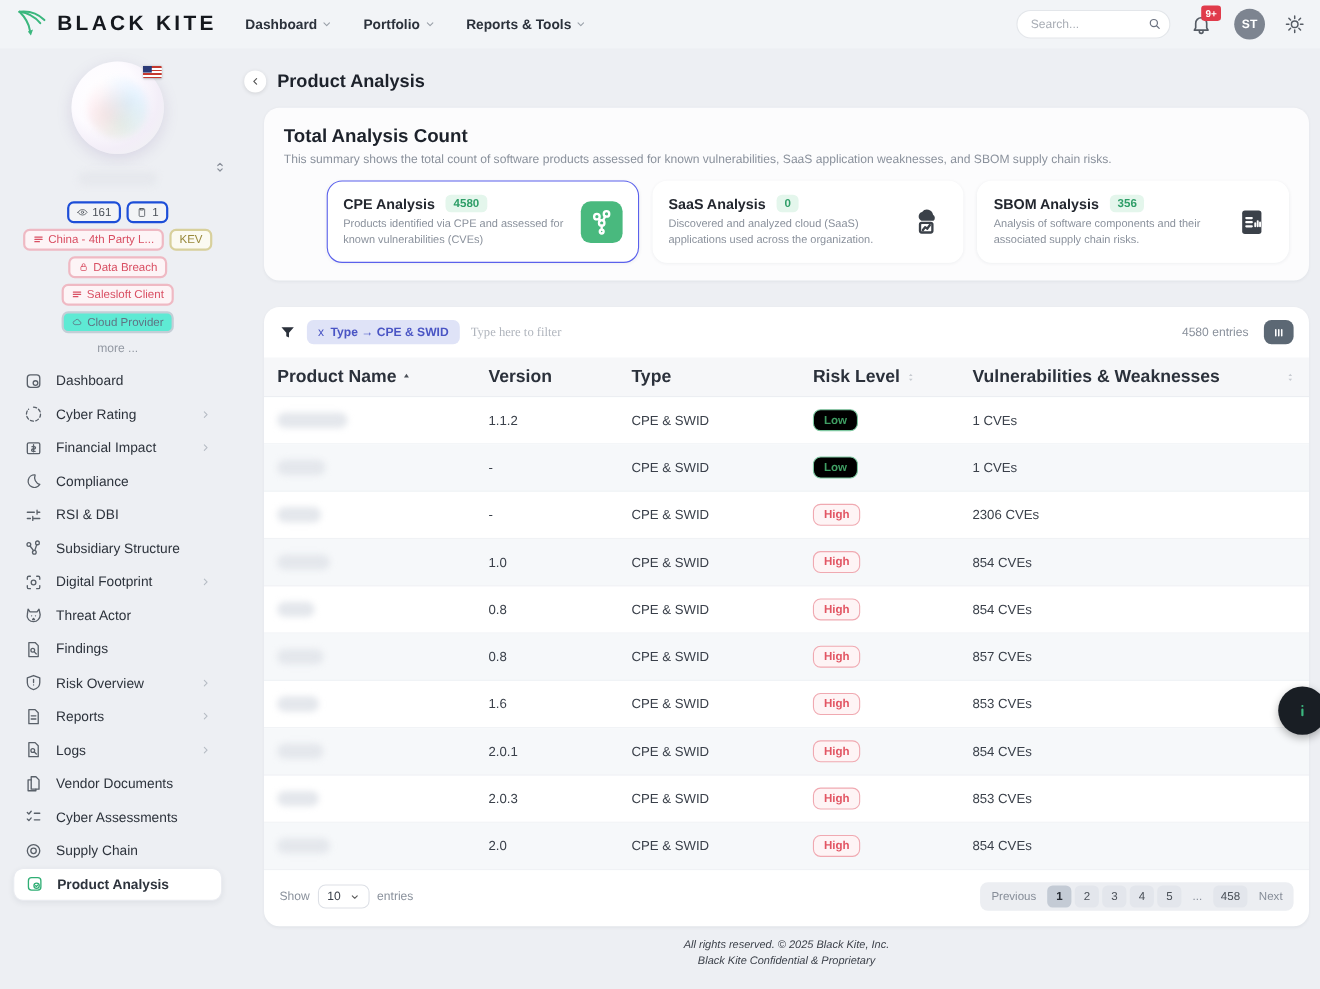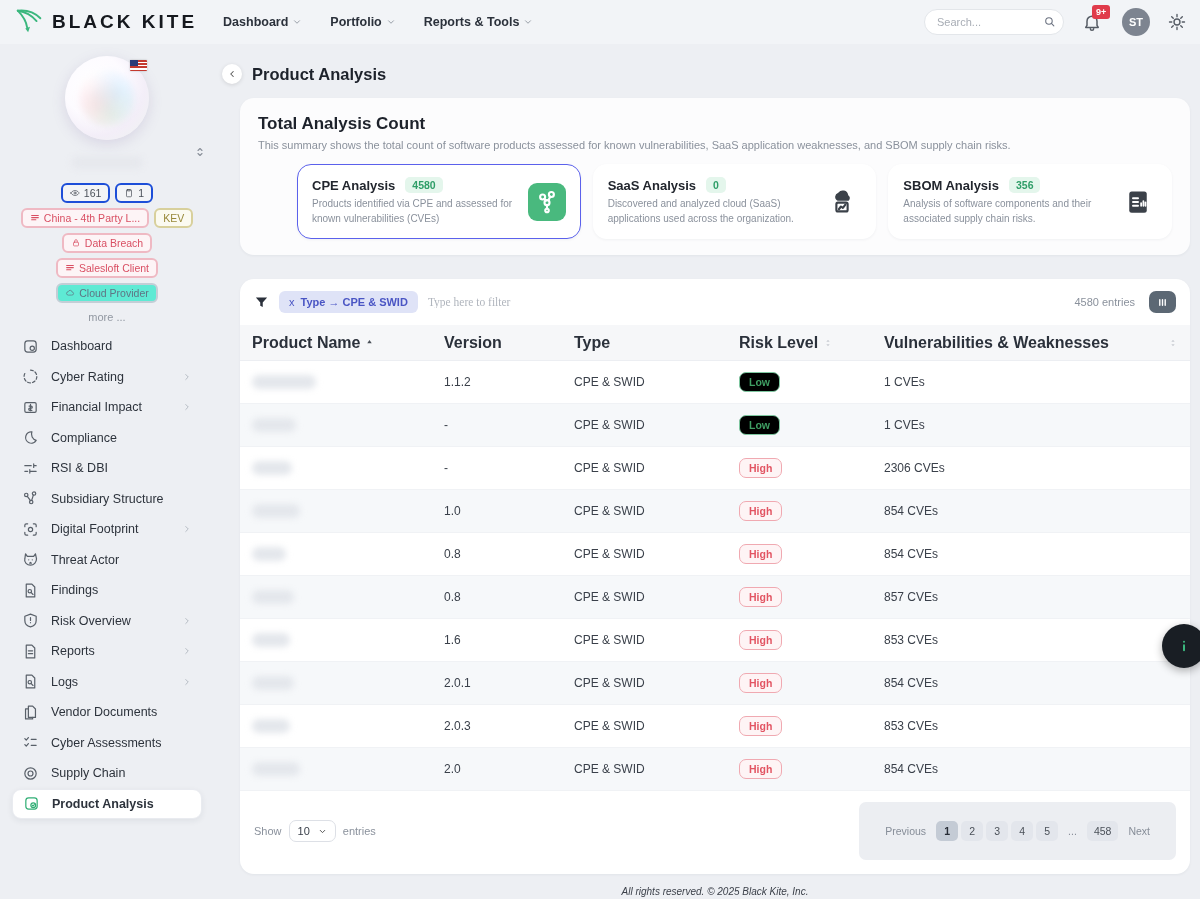--- a/index.html
+++ b/index.html
@@ -112,21 +112,21 @@
   .tbody .trow:nth-child(even){background:#f6f8fa;}
   .name-redacted{height:14px;border-radius:7px;background:#e4e7ec;filter:blur(3px);}
   .risk-pill{display:inline-block;font-size:10.5px;font-weight:bold;padding:3px 9px;border-radius:7px;border:1px solid;}
   .risk-pill.low{color:#3f9e63;border-color:#7ec7a0;background:#000000;}
   .risk-pill.high{color:#e25563;border-color:#f0a9b1;background:#fef4f5;}
 
   .table-footer{display:flex;align-items:center;justify-content:space-between;padding:11px 14px 14px;}
   .show-group{display:flex;align-items:center;gap:7px;font-size:11px;color:#8a919c;}
   .show-select{display:flex;align-items:center;gap:8px;border:1px solid #dde0e6;background:#fff;border-radius:7px;padding:4px 8px;font-size:11px;color:#3a404a;cursor:pointer;}
   .show-select svg{width:9px;height:9px;color:#555;}
-  .pagination{display:flex;align-items:center;background:#eceef2;border-radius:7px;padding:19px;gap:3px;}
+  .pagination{display:flex;align-items:center;background:#eceef2;border-radius:7px;padding:3px;gap:3px;}
   .page-btn{min-width:22px;padding:4px 7px;border-radius:5px;background:#e3e6ec;font-size:10.5px;color:#4a5058;text-align:center;cursor:pointer;border:none;font-family:inherit;}
   .page-btn.nav{background:transparent;color:#868d98;}
   .page-btn.active{background:#c4cbd5;color:#272c35;font-weight:bold;}
   .page-btn.ellipsis{background:transparent;color:#868d98;cursor:default;}
 
   
   .site-footer{text-align:center;margin-top:12px;font-style:italic;}
   .site-footer .l1{font-size:10px;color:#3c414a;}
   .site-footer .l2{font-size:10px;color:#3c414a;margin-top:3px;}
 

